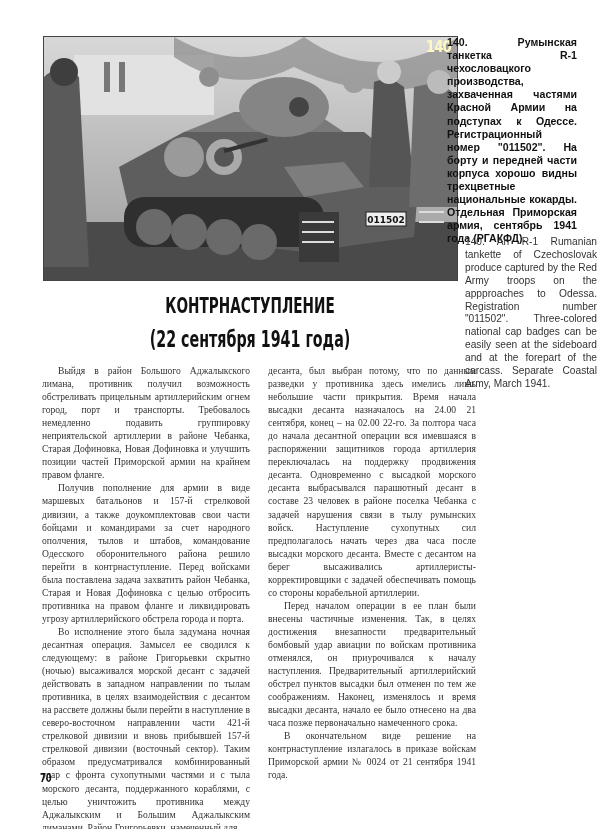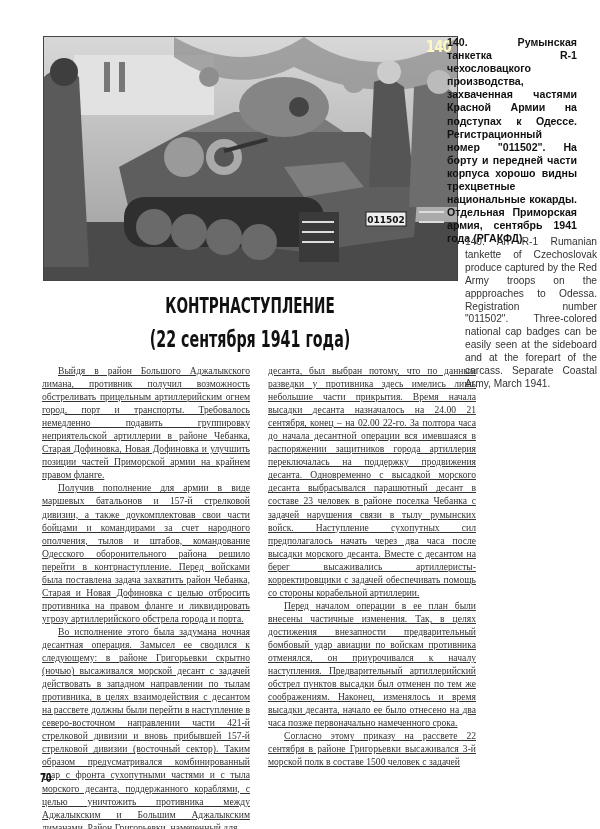--- a/index.html
+++ b/index.html
@@ -6,21 +6,21 @@
   body { width:600px; height:829px; background:#fff; position:relative; overflow:hidden; color:#222; }
   .photo { position:absolute; left:43px; top:36px; width:415px; height:245px; background:#6d6d6d; overflow:hidden; border:1px solid #444; box-sizing:border-box; }
   .photo svg { display:block; }
   .photo-num { position:absolute; right:6px; top:1px; color:#fef9c3; font:bold 15px "DejaVu Sans Condensed","DejaVu Sans",sans-serif; letter-spacing:-1px;margin-left:22px; }
   .caption-ru { position:absolute; left:447px; top:36px; width:130px; font:bold 10.6px/13.1px "Liberation Sans",sans-serif; color:#111; text-align:justify; }
   .caption-en { position:absolute; left:465px; top:236px; width:132px; font:10.2px/12.9px "Liberation Sans",sans-serif; color:#333; text-align:justify; }
   .heading { position:absolute; left:40px; width:420px; text-align:center; font-family:"DejaVu Sans",sans-serif; font-weight:bold; color:#111; transform:scaleX(0.62); transform-origin:center; }
   .h1 { top:293px; font-size:22px; }
   .h2 { top:326px; font-size:23px; }
   .col { position:absolute; top:364px; width:208px; font:9.6px/13.05px "Liberation Serif",serif; color:#333; text-align:justify; }
-  .col p { margin:0; text-indent:16px;text-decoration:underline; }
+  .col p { margin:0; text-indent:16px; }
   .col1 { left:42px; }
   .col2 { left:268px; }
   .pagenum { position:absolute; left:40px; top:771px; font:bold 12px "DejaVu Sans",sans-serif; transform:scaleX(0.7); transform-origin:left; color:#111; }
 </style>
 </head>
 <body>
 
 <div class="photo">
   <svg width="415" height="245" viewBox="0 0 415 245">
     <defs>
@@ -90,16 +90,16 @@
 
 <div class="col col1">
   <p>Выйдя в район Большого Аджалыкского лимана, противник получил возможность обстреливать прицельным артиллерийским огнем город, порт и транспорты. Требовалось немедленно подавить группировку неприятельской артиллерии в районе Чебанка, Старая Дофиновка, Новая Дофиновка и улучшить позиции частей Приморской армии на крайнем правом фланге.</p>
   <p>Получив пополнение для армии в виде маршевых батальонов и 157-й стрелковой дивизии, а также доукомплектовав свои части бойцами и командирами за счет народного ополчения, тылов и штабов, командование Одесского оборонительного района решило перейти в контрнаступление. Перед войсками была поставлена задача захватить район Чебанка, Старая и Новая Дофиновка с целью отбросить противника на правом фланге и ликвидировать угрозу артиллерийского обстрела города и порта.</p>
   <p>Во исполнение этого была задумана ночная десантная операция. Замысел ее сводился к следующему: в районе Григорьевки скрытно (ночью) высаживался морской десант с задачей действовать в западном направлении по тылам противника, в целях взаимодействия с десантом на рассвете должны были перейти в наступление в северо-восточном направлении части 421-й стрелковой дивизии и вновь прибывшей 157-й стрелковой дивизии (восточный сектор). Таким образом предусматривался комбинированный удар с фронта сухопутными частями и с тыла морского десанта, поддержанного кораблями, с целью уничтожить противника между Аджалыкским и Большим Аджалыкским лиманами. Район Григорьевки, намеченный для</p>
 </div>
 
 <div class="col col2">
   <p style="text-indent:0">десанта, был выбран потому, что по данным разведки у противника здесь имелись лишь небольшие части прикрытия. Время начала высадки десанта назначалось на 24.00 21 сентября, конец – на 02.00 22-го. За полтора часа до начала десантной операции вся имевшаяся в распоряжении защитников города артиллерия переключалась на поддержку продвижения десанта. Одновременно с высадкой морского десанта выбрасывался парашютный десант в составе 23 человек в районе поселка Чебанка с задачей нарушения связи в тылу румынских войск. Наступление сухопутных сил предполагалось начать через два часа после высадки морского десанта. Вместе с десантом на берег высаживались артиллеристы-корректировщики с задачей обеспечивать помощь со стороны корабельной артиллерии.</p>
   <p>Перед началом операции в ее план были внесены частичные изменения. Так, в целях достижения внезапности предварительный бомбовый удар авиации по войскам противника отменялся, он приурочивался к началу наступления. Предварительный артиллерийский обстрел пунктов высадки был отменен по тем же соображениям. Наконец, изменялось и время высадки десанта, начало ее было отнесено на два часа позже первоначально намеченного срока.</p>
-  <p>Согласно этому приказу на рассвете 22 сентября в районе Григорьевки высаживался 3-й морской полк в составе 1500 человек с задачей</p>
+  <p>В окончательном виде решение на контрнаступление излагалось в приказе войскам Приморской армии № 0024 от 21 сентября 1941 года.</p>
 </div>
 
 <div class="pagenum">70</div>
 
 </body></html>

